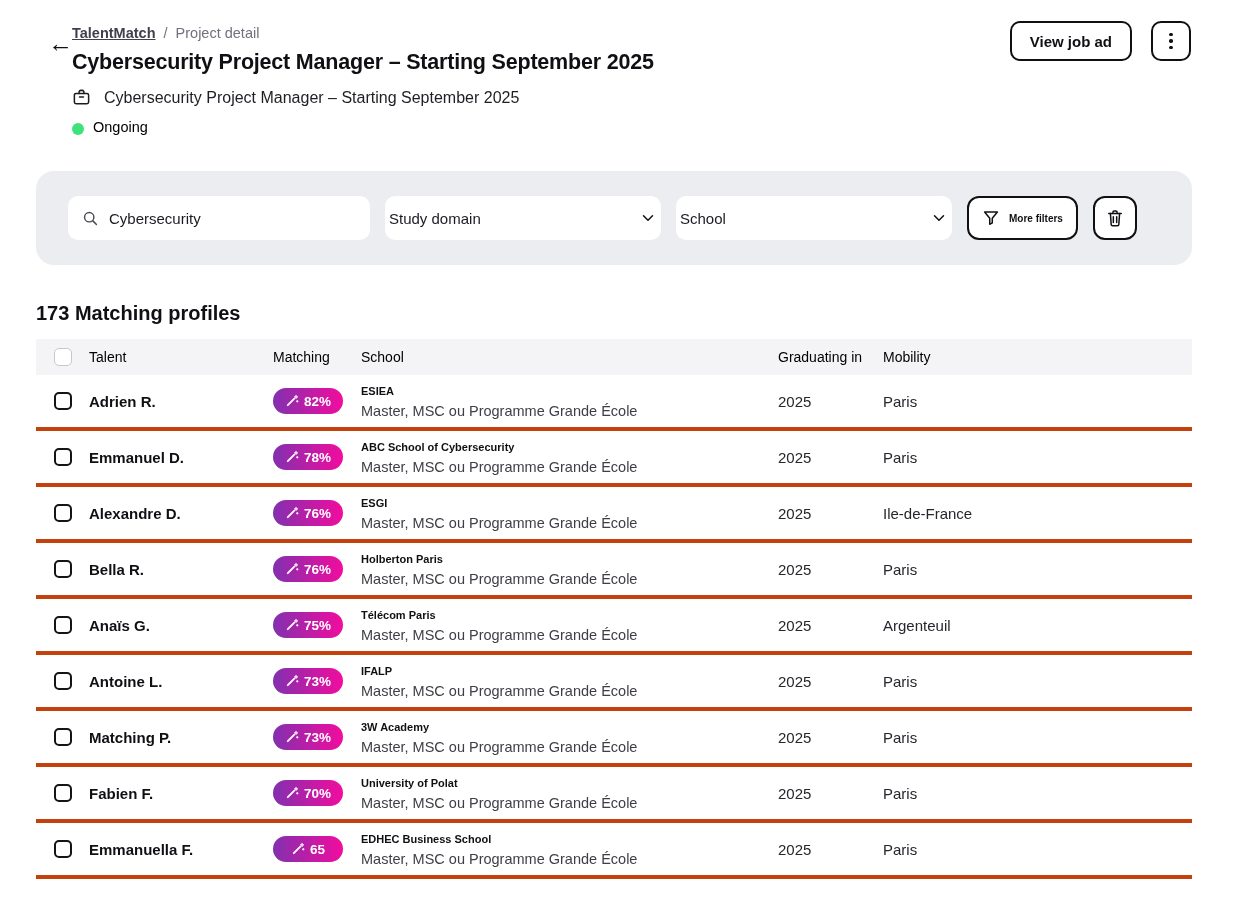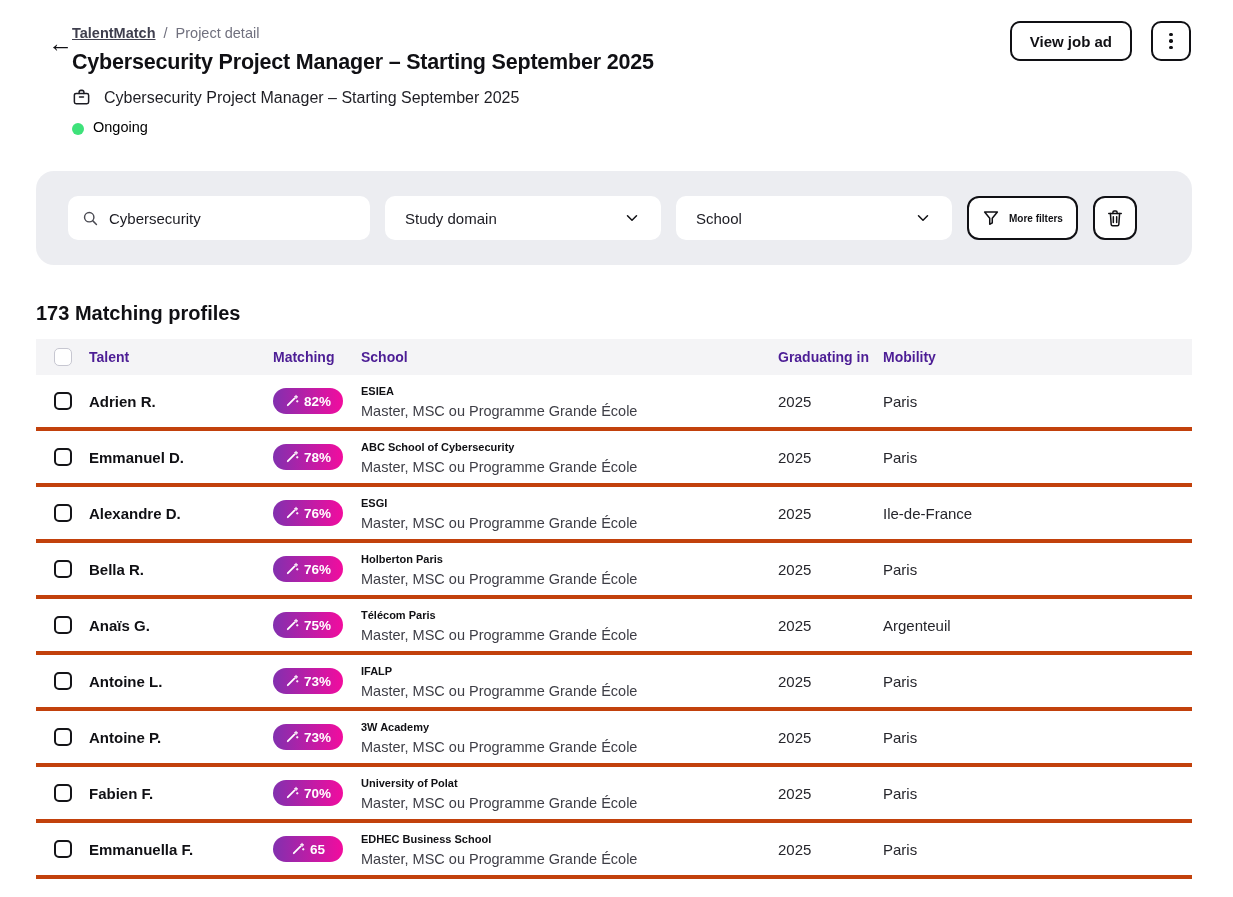--- a/index.html
+++ b/index.html
@@ -28,30 +28,30 @@
   .kebab-dots i { width:3.5px; height:3.5px; border-radius:50%; background:#101014; }
 
   
   .filter-bar { margin:36px 0 0 36px; width:1156px; height:94px; background:var(--filter-bar-bg,#ECEDF1);
     border-radius:18px; display:flex; align-items:center; padding-left:32px; gap:15px; }
   .search-box { width:302px; height:44px; background:#fff; border-radius:10px;
     display:flex; align-items:center; padding:0 14px; gap:10px; }
   .search-box input { border:none; outline:none; font-size:15px; color:#1B1B22; width:100%;
     font-family:inherit; background:transparent; }
   .select { height:44px; background:#fff; border-radius:10px; display:flex; align-items:center;
-    justify-content:space-between; padding:0 20px; font-size:15px; color:#1B1B22; width:276px; cursor:pointer; }
+    justify-content:space-between; padding:0 4px; font-size:15px; color:#1B1B22; width:276px; cursor:pointer; }
   .more-filters { height:44px; border-radius:12px; padding:0 13px; gap:9px; font-size:10px; }
   .trash-btn { width:44px; height:44px; border-radius:12px; }
 
   
   .results-heading { margin:37px 0 0 36px; font-size:20px; font-weight:800; color:#101014; }
   .table { margin:14px 0 0 36px; width:1156px; }
   .grid-cols { display:grid; grid-template-columns:35px 184px 88px 417px 105px 1fr;
     padding-left:18px; align-items:center; }
-  .thead { height:36px; background:var(--table-header-bg,#F4F4F6); font-size:14px; color:#4c1d95;font-weight:bold; }
+  .thead { height:36px; background:var(--table-header-bg,#F4F4F6); font-size:14px; color:#000000; }
   .trow { height:56px; border-bottom:4px solid #c2410c; background:#fff; }
   .cb { display:block; width:18px; height:18px; border:2px solid #141418; border-radius:5px;
     background:#fff; cursor:pointer; }
   .cb.head { border:1.5px solid #C7C7D1; }
   .t-name { font-size:15px; font-weight:700; color:#101014; }
   .badge { width:70px; height:26px; border-radius:14px; display:flex; align-items:center;
     justify-content:center; gap:5px; color:#fff; font-size:13.5px; font-weight:700;
     background:linear-gradient(90deg, var(--badge-start,#8230AF) 0%, var(--badge-end,#F20C9E) 100%); }
   .school-name { font-size:11px; font-weight:700; color:#101014; line-height:19px; }
   .school-sub { font-size:14.5px; color:#3E3E46; line-height:19px; margin-top:1px; }
@@ -283,21 +283,21 @@
       <div class="school-sub">Master, MSC ou Programme Grande École</div>
     </div>
     <div class="t-plain">2025</div>
     <div class="t-plain">Paris</div>
   </div>
 
   <div class="trow grid-cols">
     <div>
           <span class="cb"></span>
         </div>
-    <div class="t-name">Antoine P.</div>
+    <div class="t-name">Matching P.</div>
     <div>
       <span class="badge">
         <svg class="icon" width="14" height="14" viewBox="0 0 16 16" fill="none" stroke="#fff" stroke-linecap="round">
           <path d="M3.2 12.8 10.6 5.4" stroke-width="2.1"></path>
           <path d="M12.6 1.6v3.4M10.9 3.3h3.4" stroke-width="1.3"></path>
           <path d="M14 7.4v1.8M13.1 8.3h1.8" stroke-width="1.1"></path>
         </svg>
         <span>73%</span>
       </span>
     </div>

